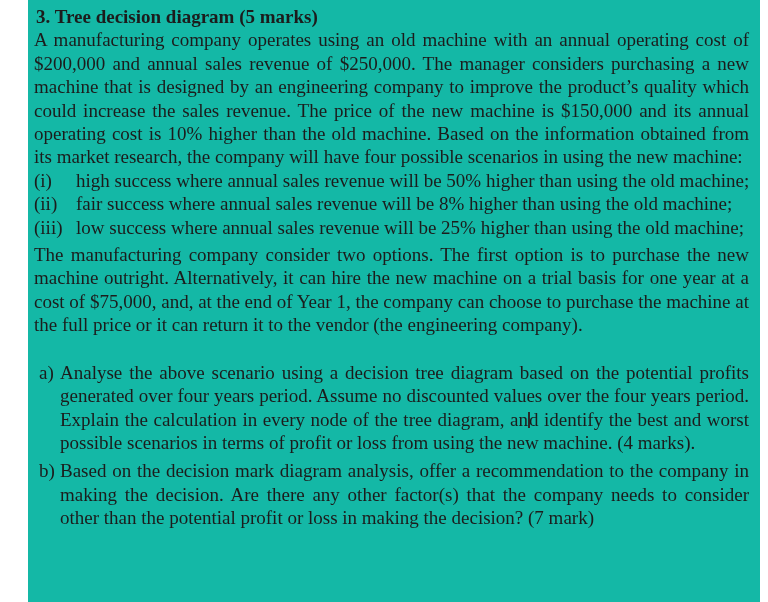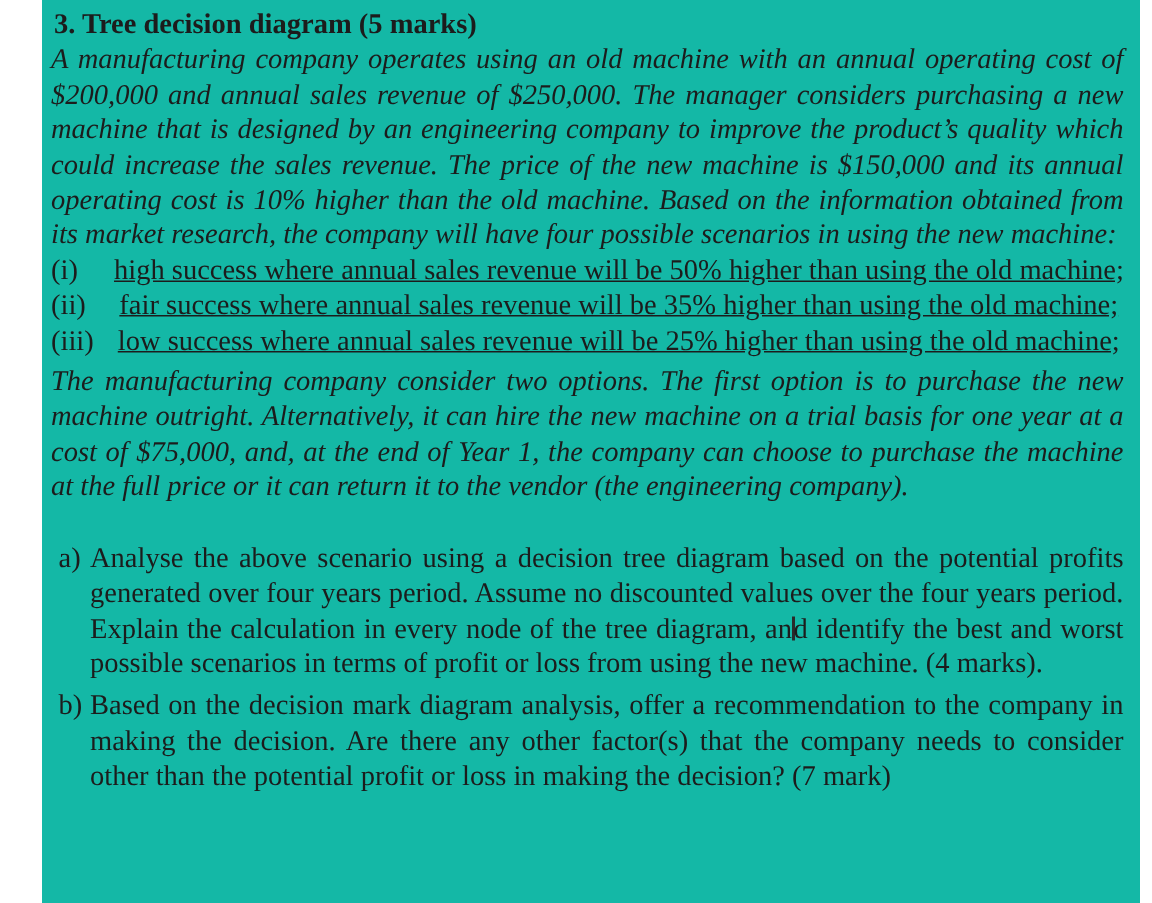--- a/index.html
+++ b/index.html
@@ -17,27 +17,27 @@
     overflow: hidden;
     text-align: justify;
     margin-left: 28px;
   }
   .title {
     font-weight: bold;
     text-align: left;
     margin: 0 0 0 2px;
     font-size: 19px;
   }
-  .para { margin: 0; font-style: italic; }
+  .para { margin: 0; }
   .para-prob { margin-top: 2px; }
   .para-options { margin-top: 4px; }
   .scenario-list { margin: 0; }
   .list-item { display: flex; }
   .li-label { flex: 0 0 42px; width: 42px; }
-  .li-text { flex: 1; white-space: nowrap; text-align: center; text-decoration: underline; }
+  .li-text { flex: 1; white-space: nowrap; text-align: left; }
   .question { display: flex; }
   .q-a { margin-top: 24px; }
   .q-b { margin-top: 5px; }
   .q-label { flex: 0 0 26px; width: 26px; padding-left: 5px; box-sizing: border-box; }
   .q-text { flex: 1; text-align: justify; }
   .marks { font-weight: normal; }
   .caret {
     display: inline-block;
     width: 2px;
     height: 16px;
@@ -55,21 +55,21 @@
 
   <p class="para">A manufacturing company operates using an old machine with an annual operating cost of $200,000 and annual sales revenue of $250,000. The manager considers purchasing a new machine that is designed by an engineering company to improve the product’s quality which could increase the sales revenue. The price of the new machine is $150,000 and its annual operating cost is 10% higher than the old machine. Based on the information obtained from its market research, the company will have four possible scenarios in using the new machine:</p>
 
   <div class="scenario-list">
     <div class="list-item">
       <span class="li-label">(i)</span>
       <div class="li-text">high success where annual sales revenue will be 50% higher than using the old machine;</div>
     </div>
     <div class="list-item">
       <span class="li-label">(ii)</span>
-      <div class="li-text">fair success where annual sales revenue will be 35% higher than using the old machine;</div>
+      <div class="li-text">fair success where annual sales revenue will be 8% higher than using the old machine;</div>
     </div>
     <div class="list-item">
       <span class="li-label">(iii)</span>
       <div class="li-text">low success where annual sales revenue will be 25% higher than using the old machine;</div>
     </div>
   </div>
 
 
   <p class="para para-options">The manufacturing company consider two options. The first option is to purchase the new machine outright. Alternatively, it can hire the new machine on a trial basis for one year at a cost of $75,000, and, at the end of Year 1, the company can choose to purchase the machine at the full price or it can return it to the vendor (the engineering company).</p>
 

